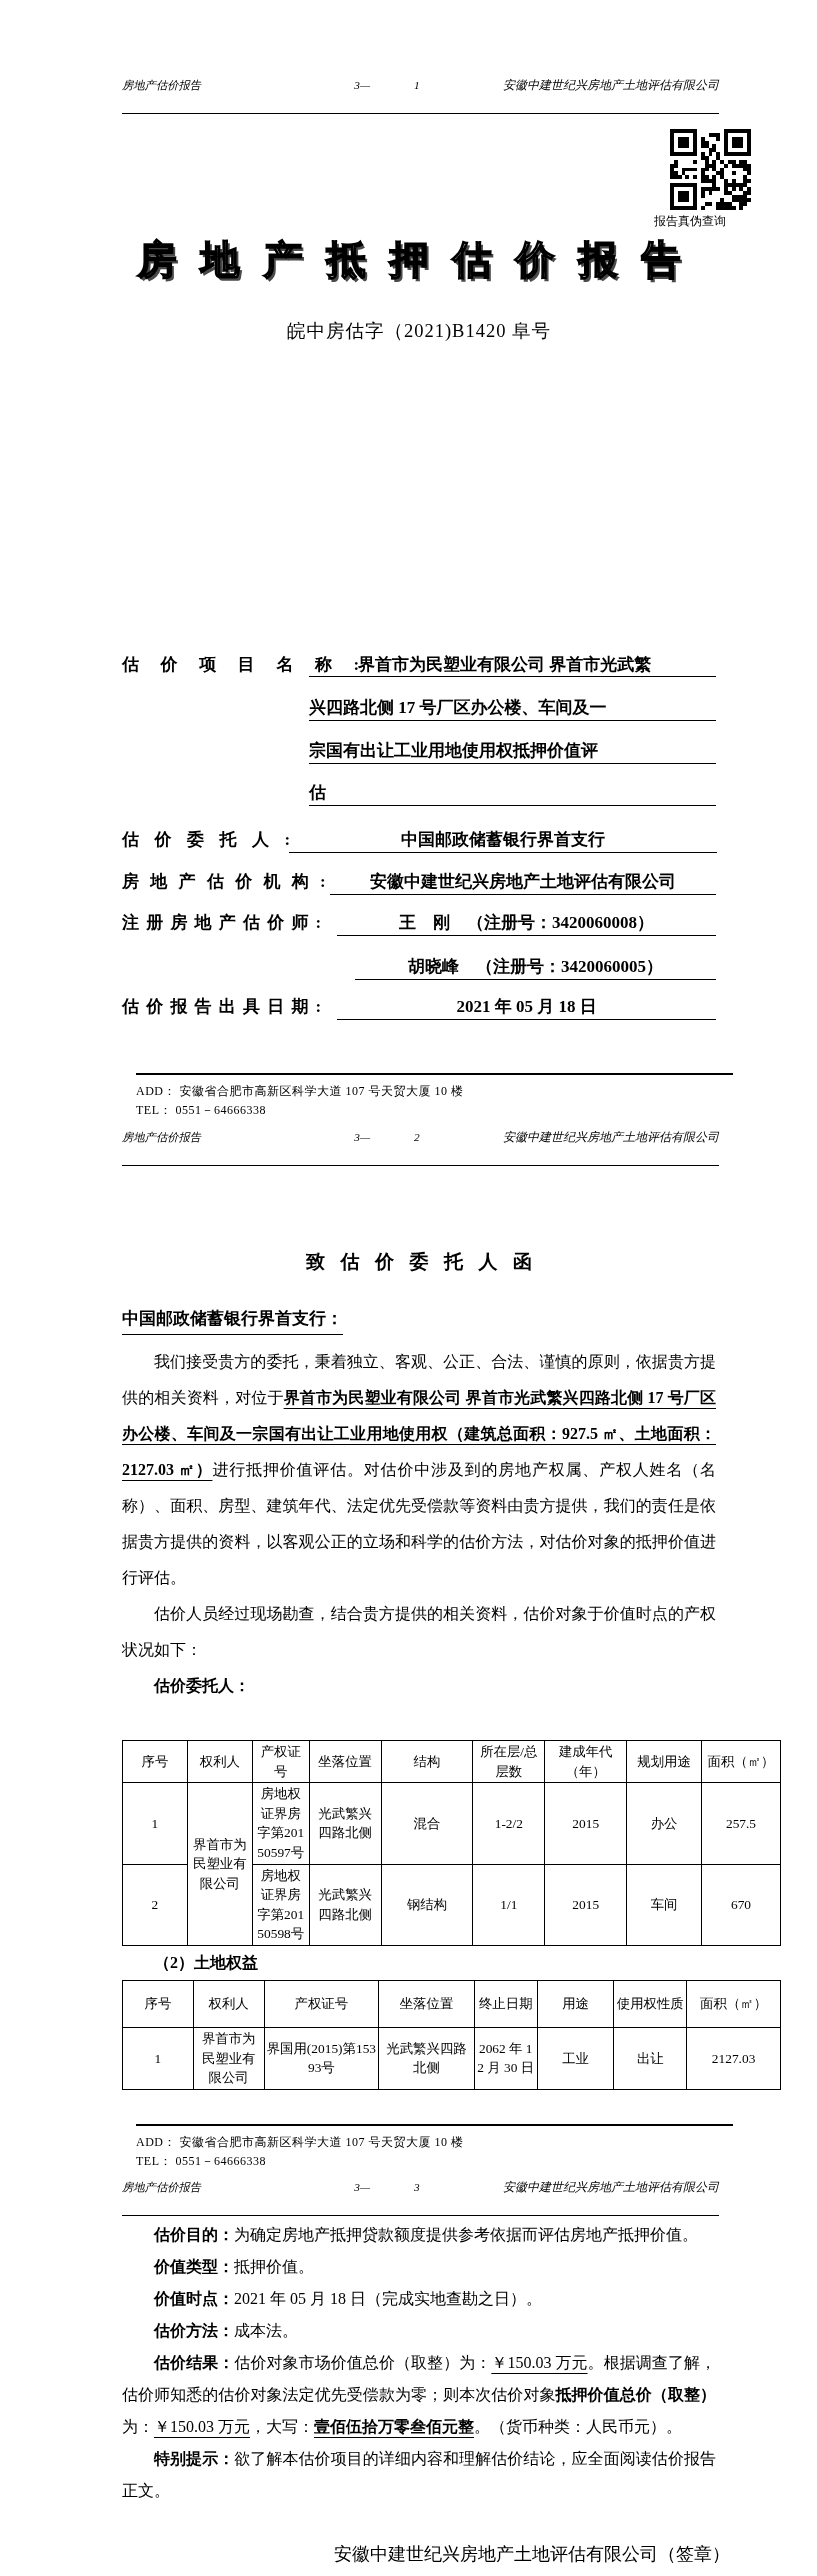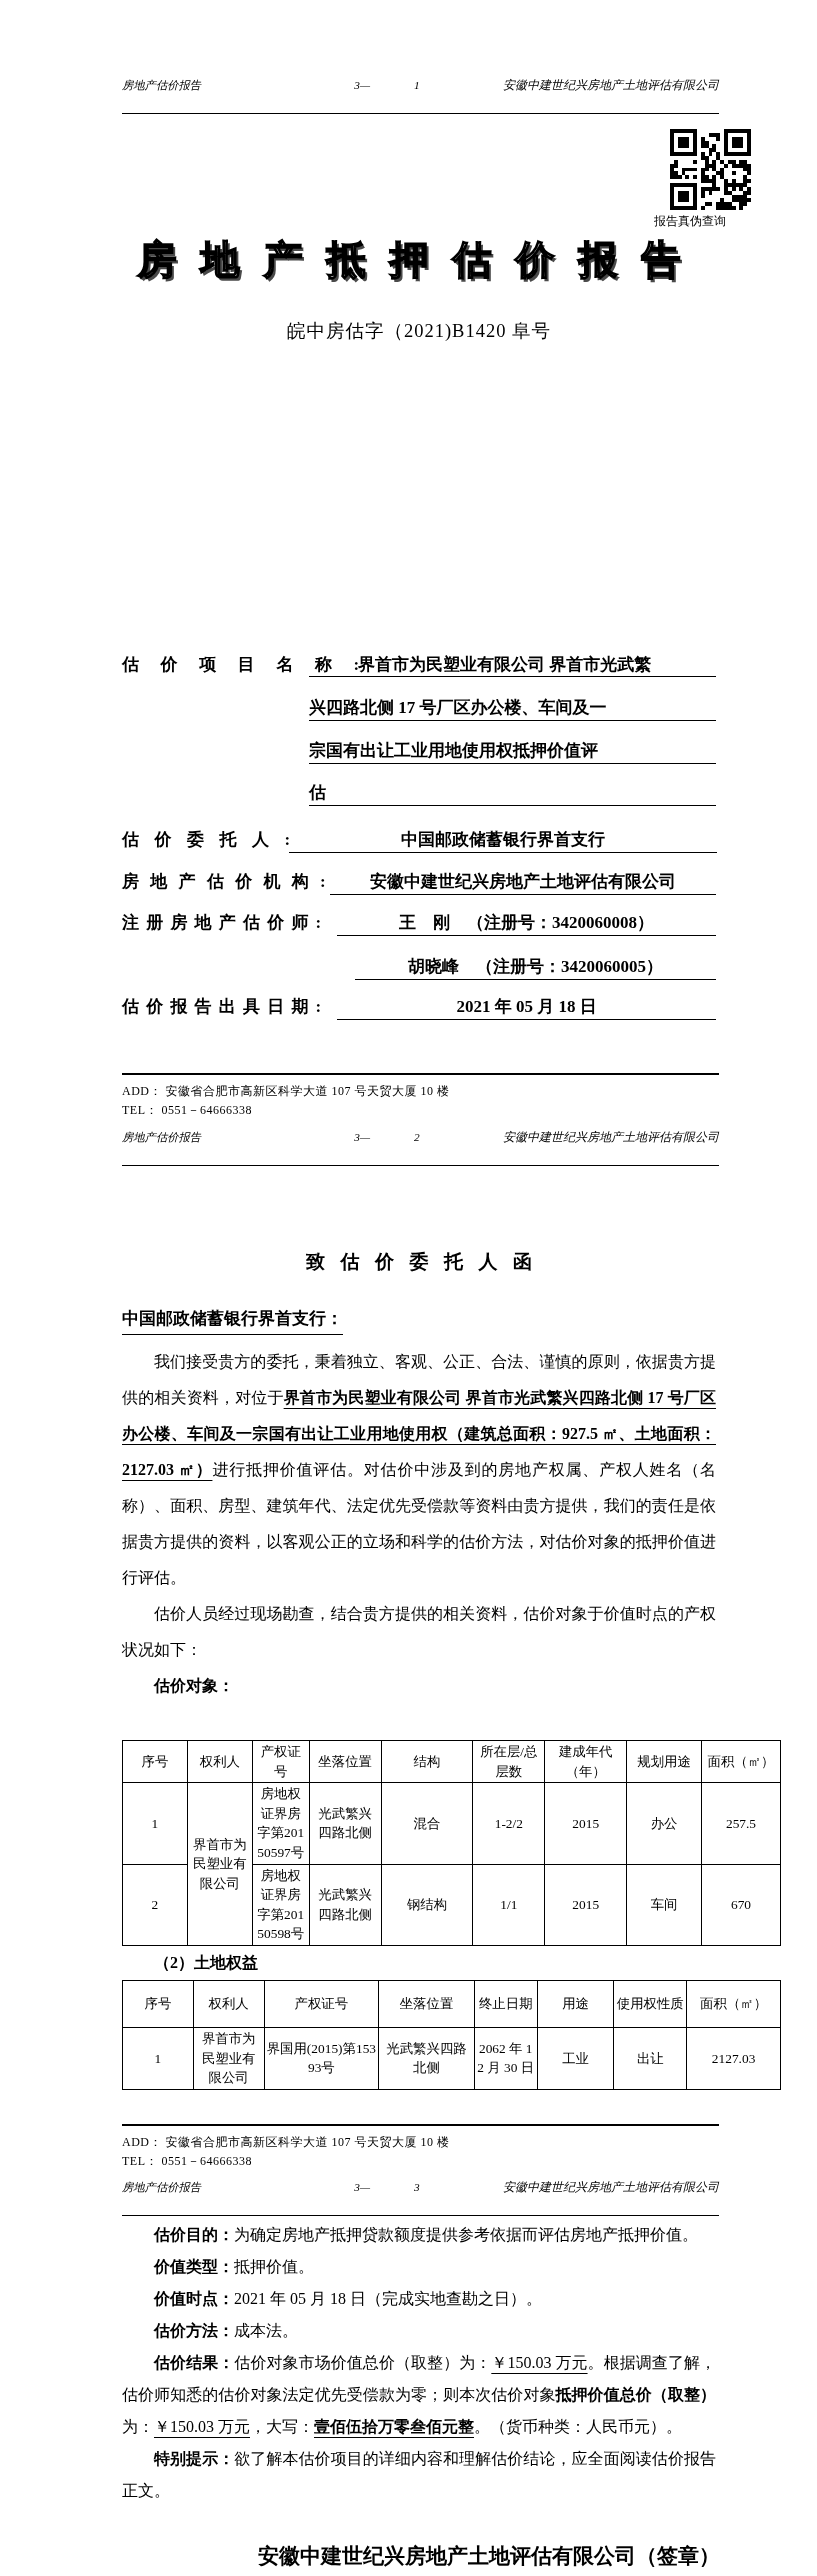--- a/index.html
+++ b/index.html
@@ -8,21 +8,21 @@
 
   
   .pghdr{position:absolute;left:122px;width:597px;display:flex;align-items:flex-end;
          font-size:11.3px;line-height:13.4px;padding-bottom:21px;border-bottom:1.5px solid #000;font-style:italic;}
   .pghdr .h-left{width:175px;text-align:left;}
   .pghdr .h-mid{flex:1;display:flex;justify-content:center;}
   .pghdr .h-mid .gap{display:inline-block;width:44px;}
   .pghdr .h-right{width:242px;text-align:right;font-size:12px;}
 
   
-  .pgftr{position:absolute;left:122px;width:597px;border-top:2.1px solid #000;padding-top:7.2px;}
+  .pgftr{position:absolute;left:136px;width:597px;border-top:2.1px solid #000;padding-top:7.2px;}
   .pgftr .fline{font-size:12px;line-height:19px;letter-spacing:0.5px;}
 
   
   #qrbox{position:absolute;left:670px;top:129px;width:81px;height:81px;}
   #qr{display:grid;grid-template-columns:repeat(21,1fr);width:81px;height:81px;}
   #qr div{width:100%;height:100%;}
   #qr .b{background:#000;}
   .qrcap{position:absolute;left:654px;top:213px;width:113px;font-size:12px;}
 
   
@@ -59,21 +59,21 @@
   .rtable thead th{border-bottom:1.5px solid #000;}
 
   
   .sum-flow{position:absolute;left:122px;top:2219px;width:594px;font-size:16px;
     line-height:32px;text-align:justify;}
   .sum-flow p{margin:0;text-indent:32px;}
   .lab{font-weight:bold;}
   .usum{text-decoration:underline;text-underline-offset:4.6px;text-decoration-thickness:1px;}
   .usum-b{font-weight:bold;text-decoration:underline;text-underline-offset:4.6px;text-decoration-thickness:1px;}
 
-  .sig-company{position:absolute;left:112px;top:2542px;width:608px;text-align:right;font-size:21px;font-weight:bold;}
+  .sig-company{position:absolute;left:122px;top:2542px;width:608px;text-align:right;font-size:18px;}
 </style>
 </head>
 <body>
 
 <div id="doc">
 
   <div class="pghdr" style="top:79px;">
     <span class="h-left">房地产估价报告</span>
     <span class="h-mid">
         <span>3—</span>
@@ -566,21 +566,21 @@
       </span>
     <span class="h-right">安徽中建世纪兴房地产土地评估有限公司</span>
   </div>
 
   <div class="letter-title">致估价委托人函</div>
   <div class="salutation">中国邮政储蓄银行界首支行：</div>
 
   <div class="body-flow">
     <p><span>我们接受贵方的委托，秉着独立、客观、公正、合法、谨慎的原则，依据贵方提供的相关资料，对位于</span><span class="useg">界首市为民塑业有限公司 界首市光武繁兴四路北侧 17 号厂区办公楼、车间及一宗国有出让工业用地使用权（建筑总面积：927.5 ㎡、土地面积：2127.03 ㎡）</span><span>进行抵押价值评估。对估价中涉及到的房地产权属、产权人姓名（名称）、面积、房型、建筑年代、法定优先受偿款等资料由贵方提供，我们的责任是依据贵方提供的资料，以客观公正的立场和科学的估价方法，对估价对象的抵押价值进行评估。</span></p>
     <p>估价人员经过现场勘查，结合贵方提供的相关资料，估价对象于价值时点的产权状况如下：</p>
-    <p class="bold-line">估价对象：</p>
+    <p class="bold-line">估价委托人：</p>
   </div>
 
   <table class="rtable" style="top:1740px;">
     <colgroup>
       <col style="width:65px">
         <col style="width:65px">
         <col style="width:57px">
         <col style="width:72px">
       <col style="width:92px">
         <col style="width:72px">

